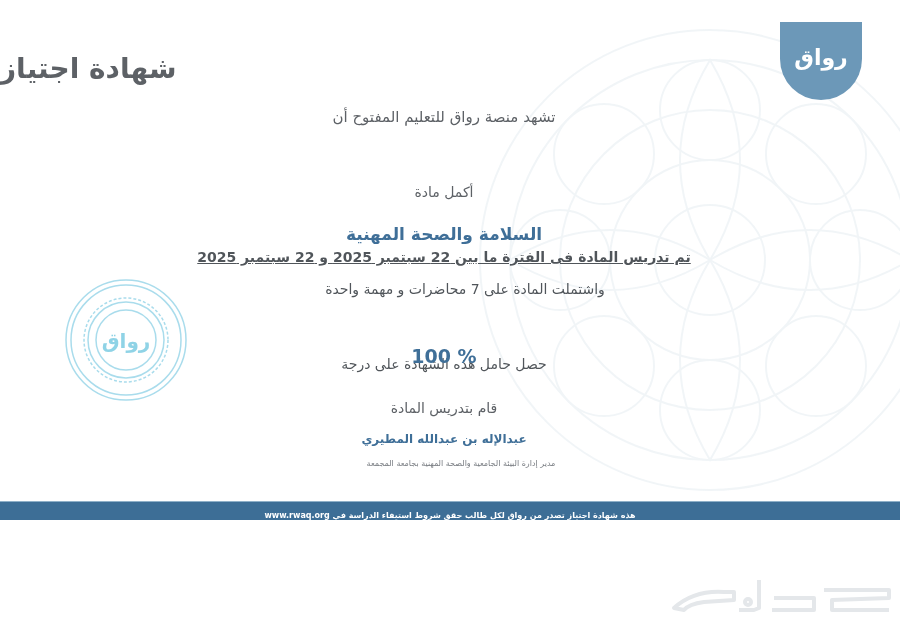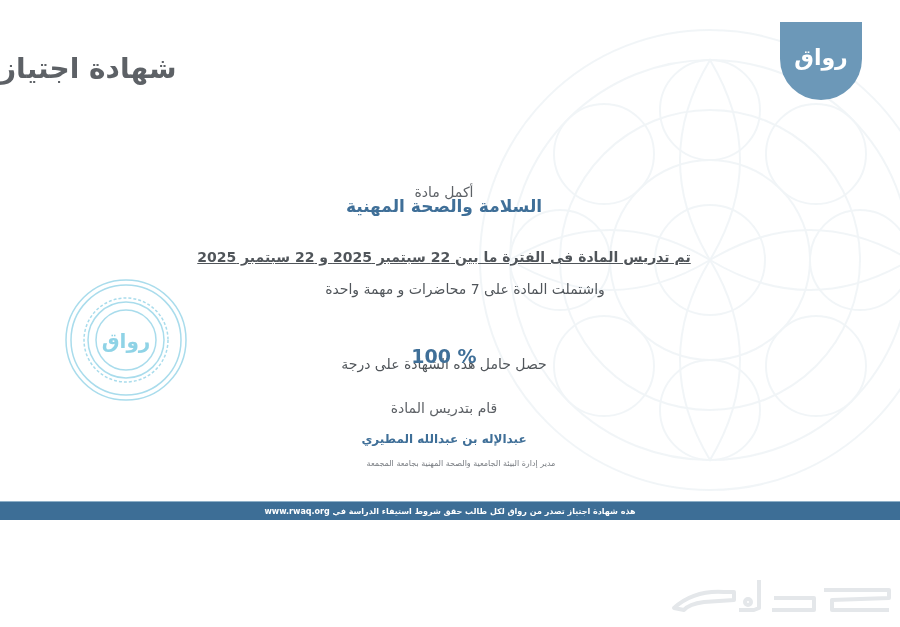--- a/index.html
+++ b/index.html
@@ -55,21 +55,21 @@
       color: #5d6166;
       text-align: center;
     }
     .line {
       position: absolute;
       left: 0; width: 888px;
       text-align: center;
       direction: rtl;
     }
     .completed { top: 184px; font-size: 14px; color: #5d6166; }
-    .course { top: 196px; font-size: 17px; font-weight: bold; color: #3f6f98; }
+    .course { top: 224px; font-size: 17px; font-weight: bold; color: #3f6f98; }
     .period { top: 249px; font-size: 14px; font-weight: bold; color: #50555a; text-decoration: underline; }
     .content { top: 281px; font-size: 14px; color: #50555a; margin-left: 21px; }
     .grade-label { top: 312px; font-size: 14px; color: #50555a; margin-top: 44px; }
     .grade { top: 345px; font-size: 19px; font-weight: bold; color: #3f6f98; }
     .taught-by { top: 400px; font-size: 14px; color: #5d6166; }
     .instructor { top: 432px; font-size: 12px; font-weight: bold; color: #3f6f98; }
     .instructor-title { top: 459px; font-size: 8px; color: #777b80; padding-left: 17px; }
     .seal {
       position: absolute;
       left: 64px; top: 278px;
@@ -79,21 +79,21 @@
       position: absolute;
       left: 0; top: 501px;
       width: 900px; height: 20px;
       background: #3d6e96;
       border-top: 1px solid #8fb0c8;
       border-bottom: 1px solid #8fb0c8;
       box-sizing: border-box;
       color: #ffffff;
       font-size: 8px;
       font-weight: bold;
-      display: flex; align-items: center; justify-content: center;
+      display: flex; align-items: flex-end; justify-content: center;
       direction: rtl;
     }
     .haraj {
       position: absolute;
       left: 664px; top: 570px;
       width: 232px; height: 48px;
     }
   </style>
 </head>
 <body>
@@ -120,20 +120,21 @@
       <path d="M40 240 Q140 300 240 240 Q140 180 40 240Z"></path>
       <path d="M440 240 Q340 300 240 240 Q340 180 440 240Z"></path>
     </g>
   </svg>
 
   <div class="badge">
     <span>رواق</span>
   </div>
 
   <div class="title">شهادة اجتياز</div>
+  <div class="subtitle">تشهد منصة رواق للتعليم المفتوح أن</div>
 
   <div class="line completed">أكمل مادة</div>
   <div class="line course">السلامة والصحة المهنية</div>
   <div class="line period">تم تدريس المادة فى الفترة ما بين 22 سبتمبر 2025 و 22 سبتمبر 2025</div>
   <div class="line content">واشتملت المادة على 7 محاضرات و مهمة واحدة</div>
   <div class="line grade-label">حصل حامل هذه الشهادة على درجة</div>
   <div class="line grade">% 100</div>
 
   <div class="line instructor">عبدالإله بن عبدالله المطيري</div>
   <div class="line taught-by">قام بتدريس المادة</div>

